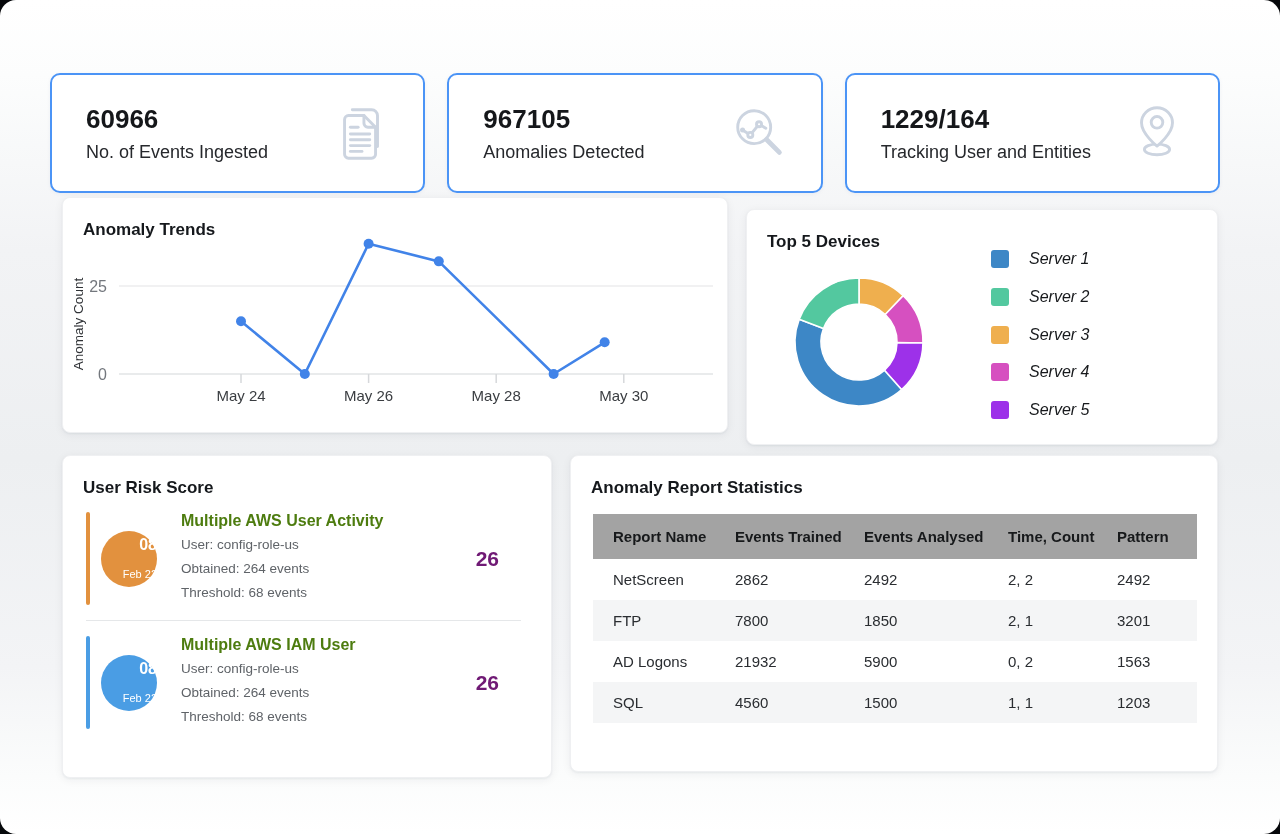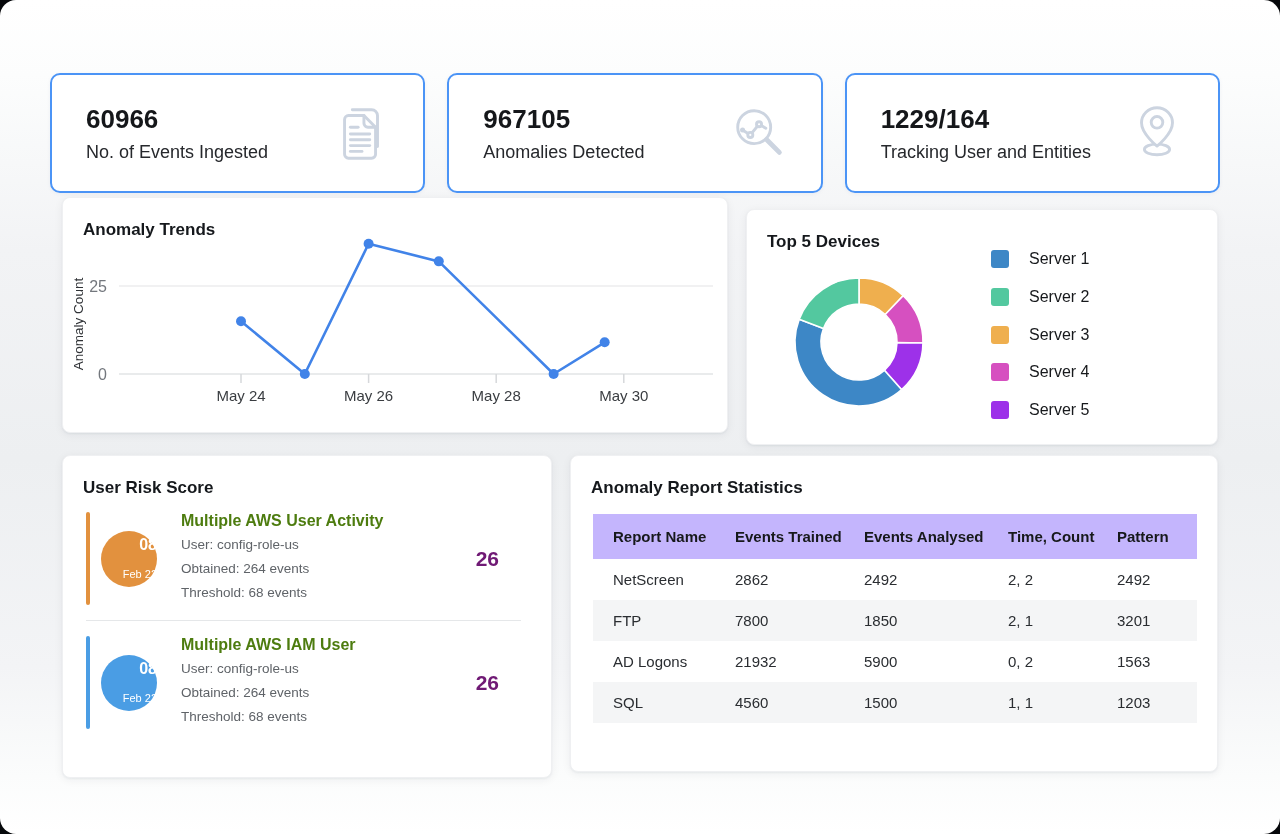--- a/index.html
+++ b/index.html
@@ -33,21 +33,21 @@
     box-shadow:0 2px 10px rgba(25,35,50,.06),0 1px 2px rgba(25,35,50,.05);
   }
   .panel h2{margin:0;padding:22px 0 0 20px;font-size:17px;font-weight:bold;color:#15181c;}
   #trends-panel{left:62px;top:197px;width:666px;height:236px;}
   #devices-panel{left:746px;top:209px;width:472px;height:236px;}
   #risk-panel{left:62px;top:455px;width:490px;height:323px;}
   #report-panel{left:570px;top:455px;width:648px;height:317px;}
   #trends-chart{position:absolute;left:0;top:42px;width:666px;height:190px;overflow:visible;}
   #donut-chart{position:absolute;left:42px;top:62px;width:140px;height:140px;overflow:visible;}
   
-  #devices-legend{list-style:none;margin:0;padding:0;position:absolute;left:244px;top:40px;}
+  #devices-legend{list-style:none;margin:0;padding:0;position:absolute;left:244px;top:40px;font-style:italic;}
   .legend-item{display:flex;align-items:center;height:18px;margin-bottom:19.75px;cursor:pointer;}
   .legend-swatch{width:18px;height:18px;border-radius:3px;margin-right:20px;flex:0 0 auto;}
   .legend-label{font-size:16px;color:#17191c;}
   
   #risk-items{margin-top:12px;}
   .risk-item{display:flex;align-items:center;padding:2px 0;margin-left:23px;}
   .risk-accent{width:4px;border-radius:2px;align-self:stretch;flex:0 0 auto;}
   .risk-badge{
     width:56px;height:56px;border-radius:50%;margin-left:11px;flex:0 0 auto;
     display:flex;flex-direction:column;align-items:flex-end;justify-content:center;color:#fff;
@@ -58,21 +58,21 @@
   .risk-title{font-size:16px;font-weight:bold;color:#4d7c0f;margin-bottom:3px;}
   .risk-line{font-size:13.5px;color:#5f6368;line-height:24px;}
   .risk-score{margin-left:auto;margin-right:52px;font-size:21px;font-weight:bold;color:#701a75;}
   .risk-divider{height:1px;background:#e5e7e9;margin:13px 30px 13px 23px;}
   
   #report-table{margin:16px 20px 0 22px;}
   .t-row{
     display:grid;grid-template-columns:122px 129px 144px 109px 1fr;
     align-items:center;padding-left:20px;height:41px;font-size:15px;color:#2a2d31;
   }
-  .t-head{height:45px;background:#c4b5fd;font-weight:bold;color:#17191b;}
+  .t-head{height:45px;background:#a3a3a3;font-weight:bold;color:#17191b;}
   .t-row.stripe{background:#f4f5f6;}
 </style>
 </head>
 <body>
 
 <div class="dashboard">
 
   <div class="stats-row">
     <div class="stat-card">
       <div class="stat-text">

